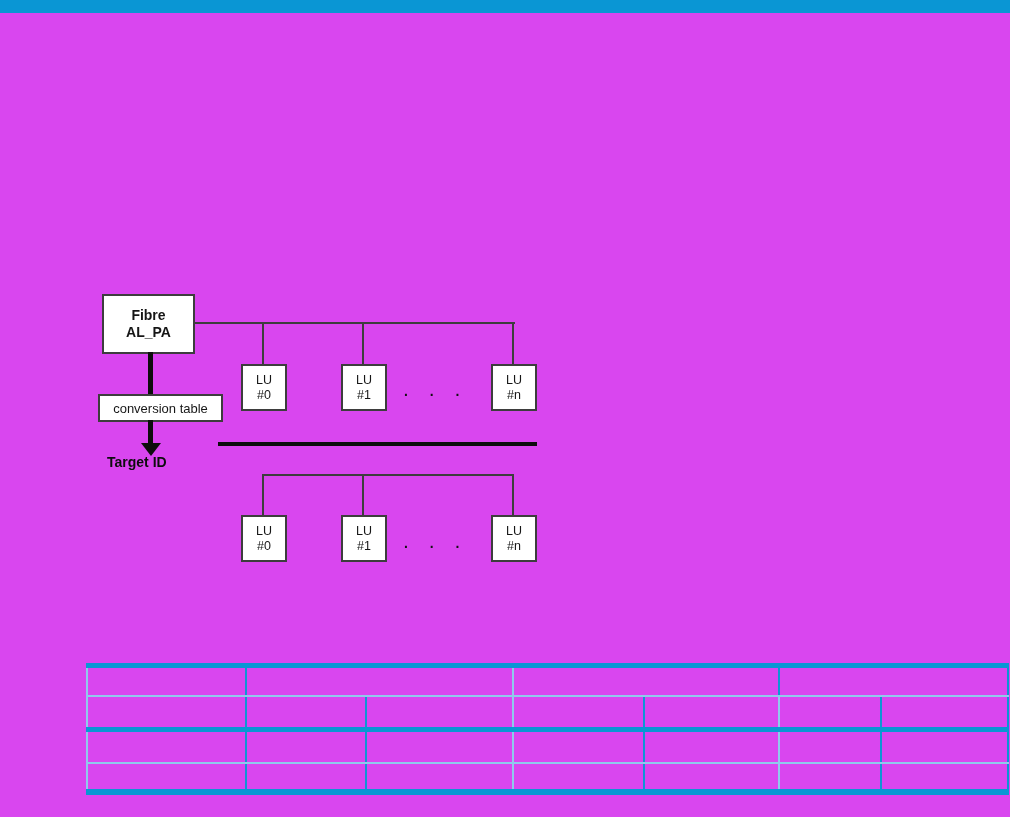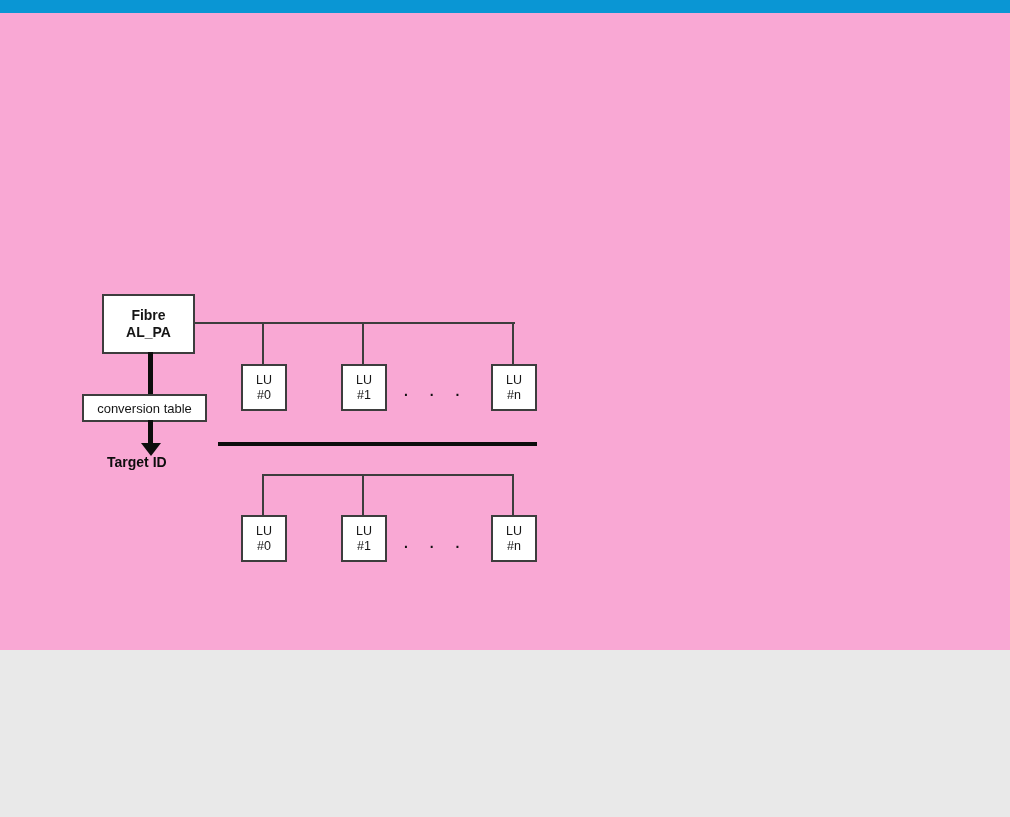--- a/index.html
+++ b/index.html
@@ -1,31 +1,31 @@
 <!DOCTYPE html>
 <html><head>
 <meta charset="utf-8">
 <style>
   * { margin:0; padding:0; box-sizing:border-box; }
   body { background:#e9e9e9; font-family:"Liberation Sans", sans-serif; }
   .page {
-    position:relative; width:1010px; height:650px; background:#f9a8d4;
+    position:relative; width:1010px; height:817px; background:#d946ef;
     overflow:hidden; color:#1a1a1a;text-decoration:underline;
   }
   .topbar { position:absolute; left:0; top:0; width:1010px; height:13px; background:#0a96d4; }
 
   
   .dbox {
     position:absolute; background:#fff; border:2px solid #3d3d3d;
     display:flex; flex-direction:column; align-items:center; justify-content:center;
     text-align:center; color:#161616;
   }
   .fibre-box { left:102px; top:294px; width:93px; height:60px; font-weight:bold; font-size:14px; line-height:17px; }
   .lu-box { width:46px; height:47px; font-size:12.5px; line-height:15px; border-width:2px; }
-  .conv-box { left:82px; top:394px; width:125px; height:28px; font-size:13px; font-weight:400; }
+  .conv-box { left:98px; top:394px; width:125px; height:28px; font-size:13px; font-weight:400; }
   .hline { position:absolute; height:2px; background:#3d3d3d; }
   .vline { position:absolute; width:2px; background:#3d3d3d; }
   .thick { background:#0d0d0d; }
   .shaft { position:absolute; width:5px; background:#0d0d0d; }
   .arrowhead {
     position:absolute; width:0; height:0;
     border-left:10px solid transparent; border-right:10px solid transparent;
     border-top:13px solid #0d0d0d;
   }
   .target-label { position:absolute; left:107px; top:454px; width:80px; text-align:left;

